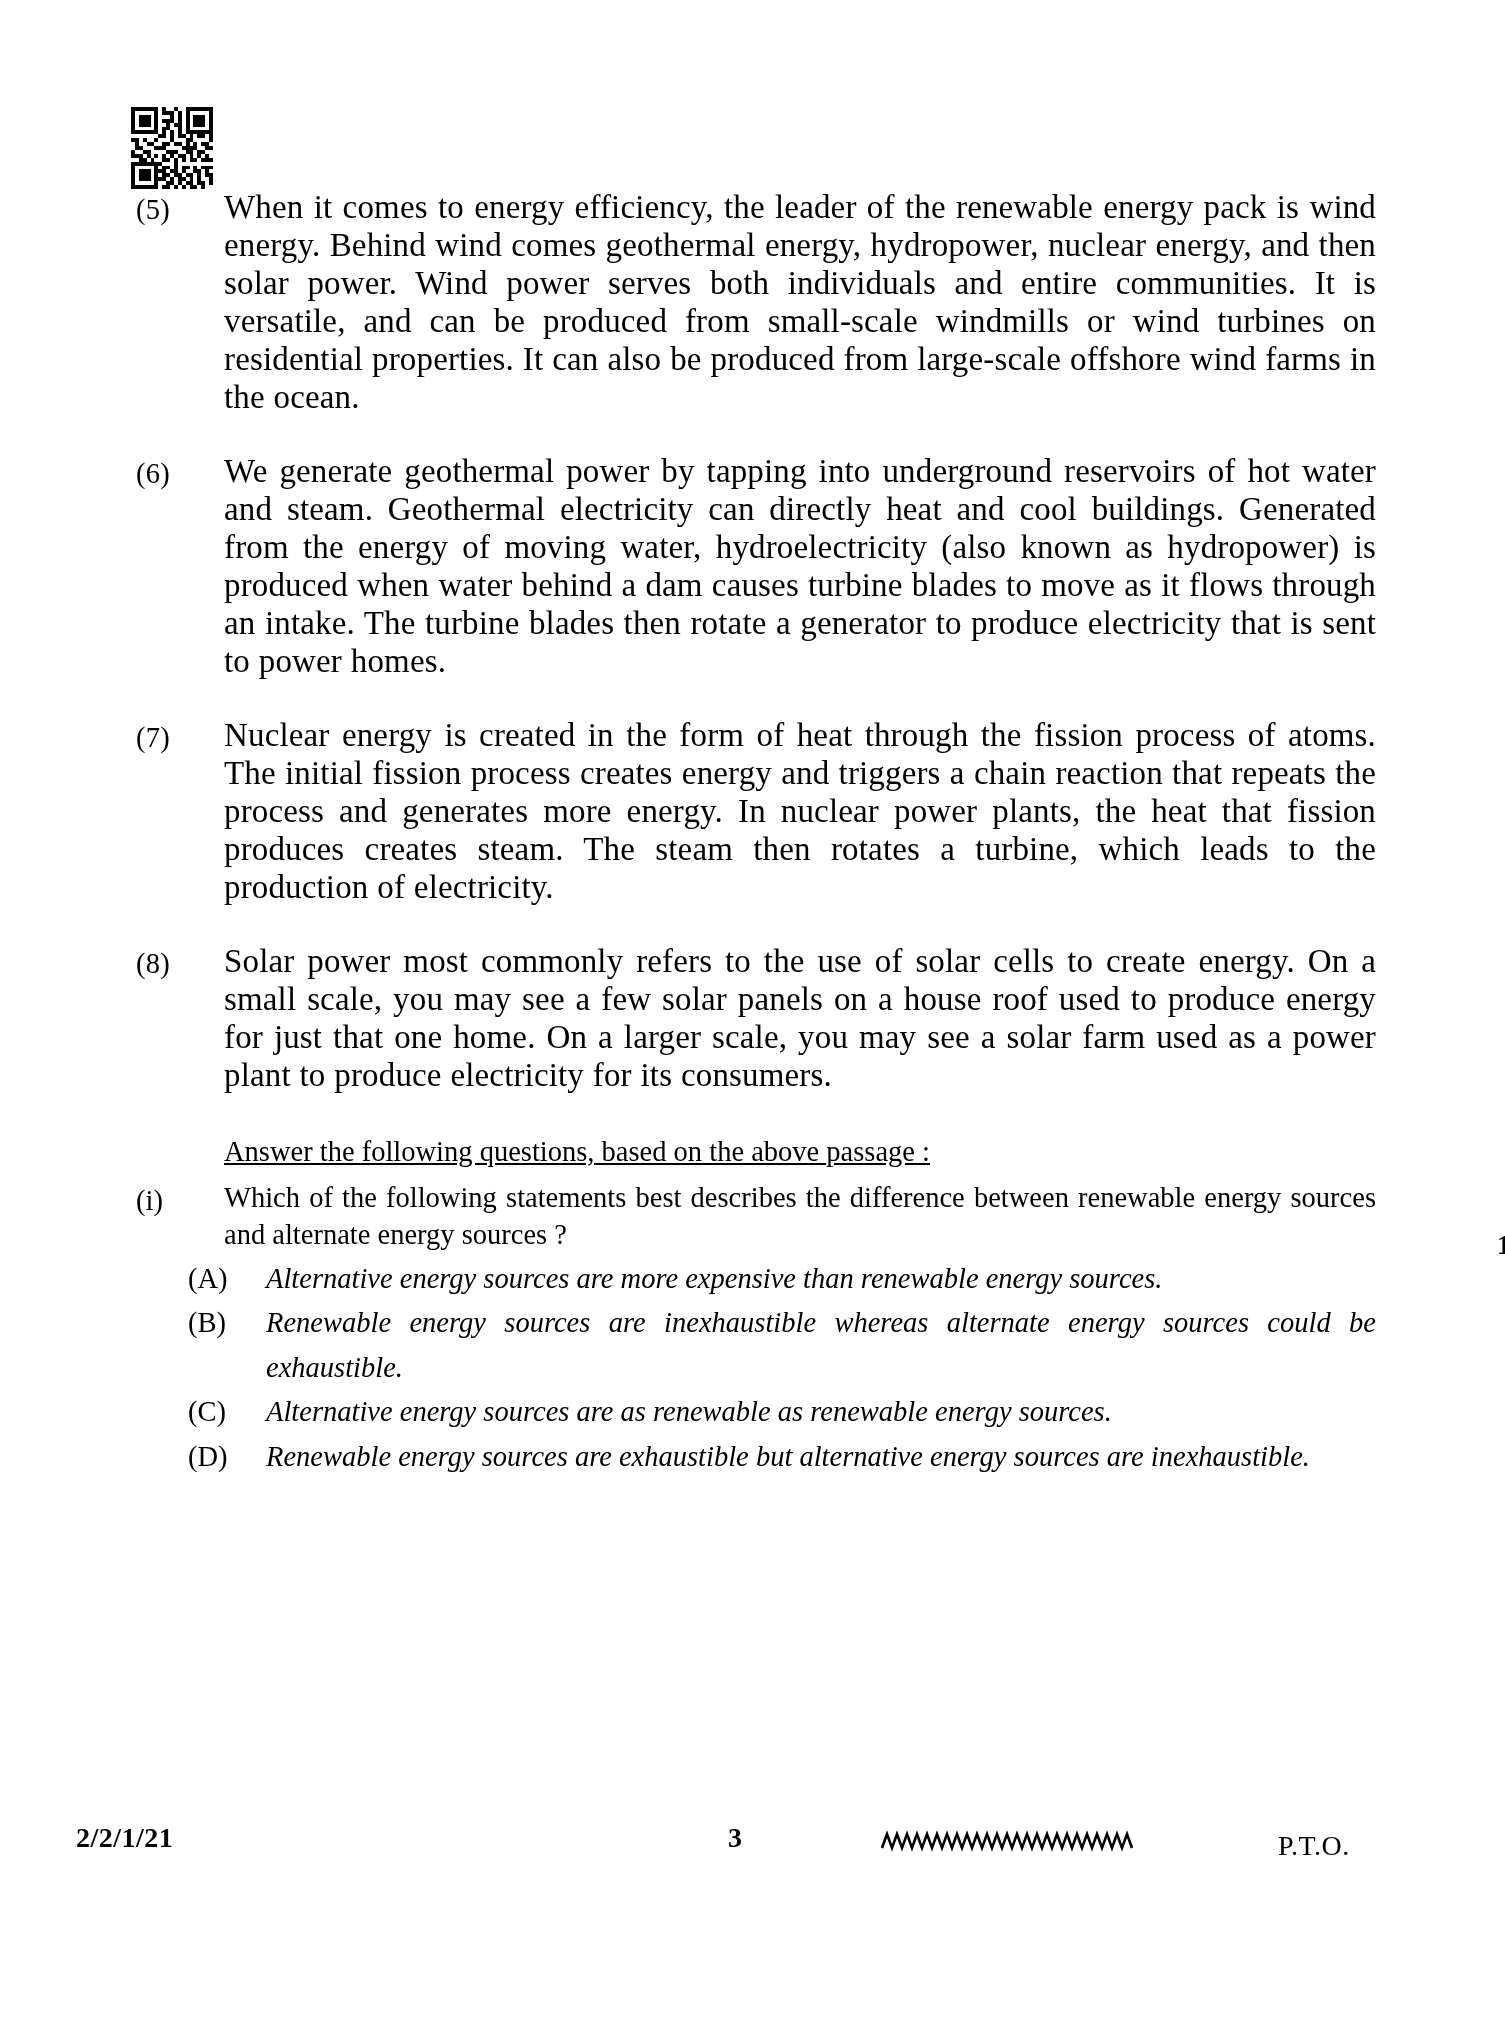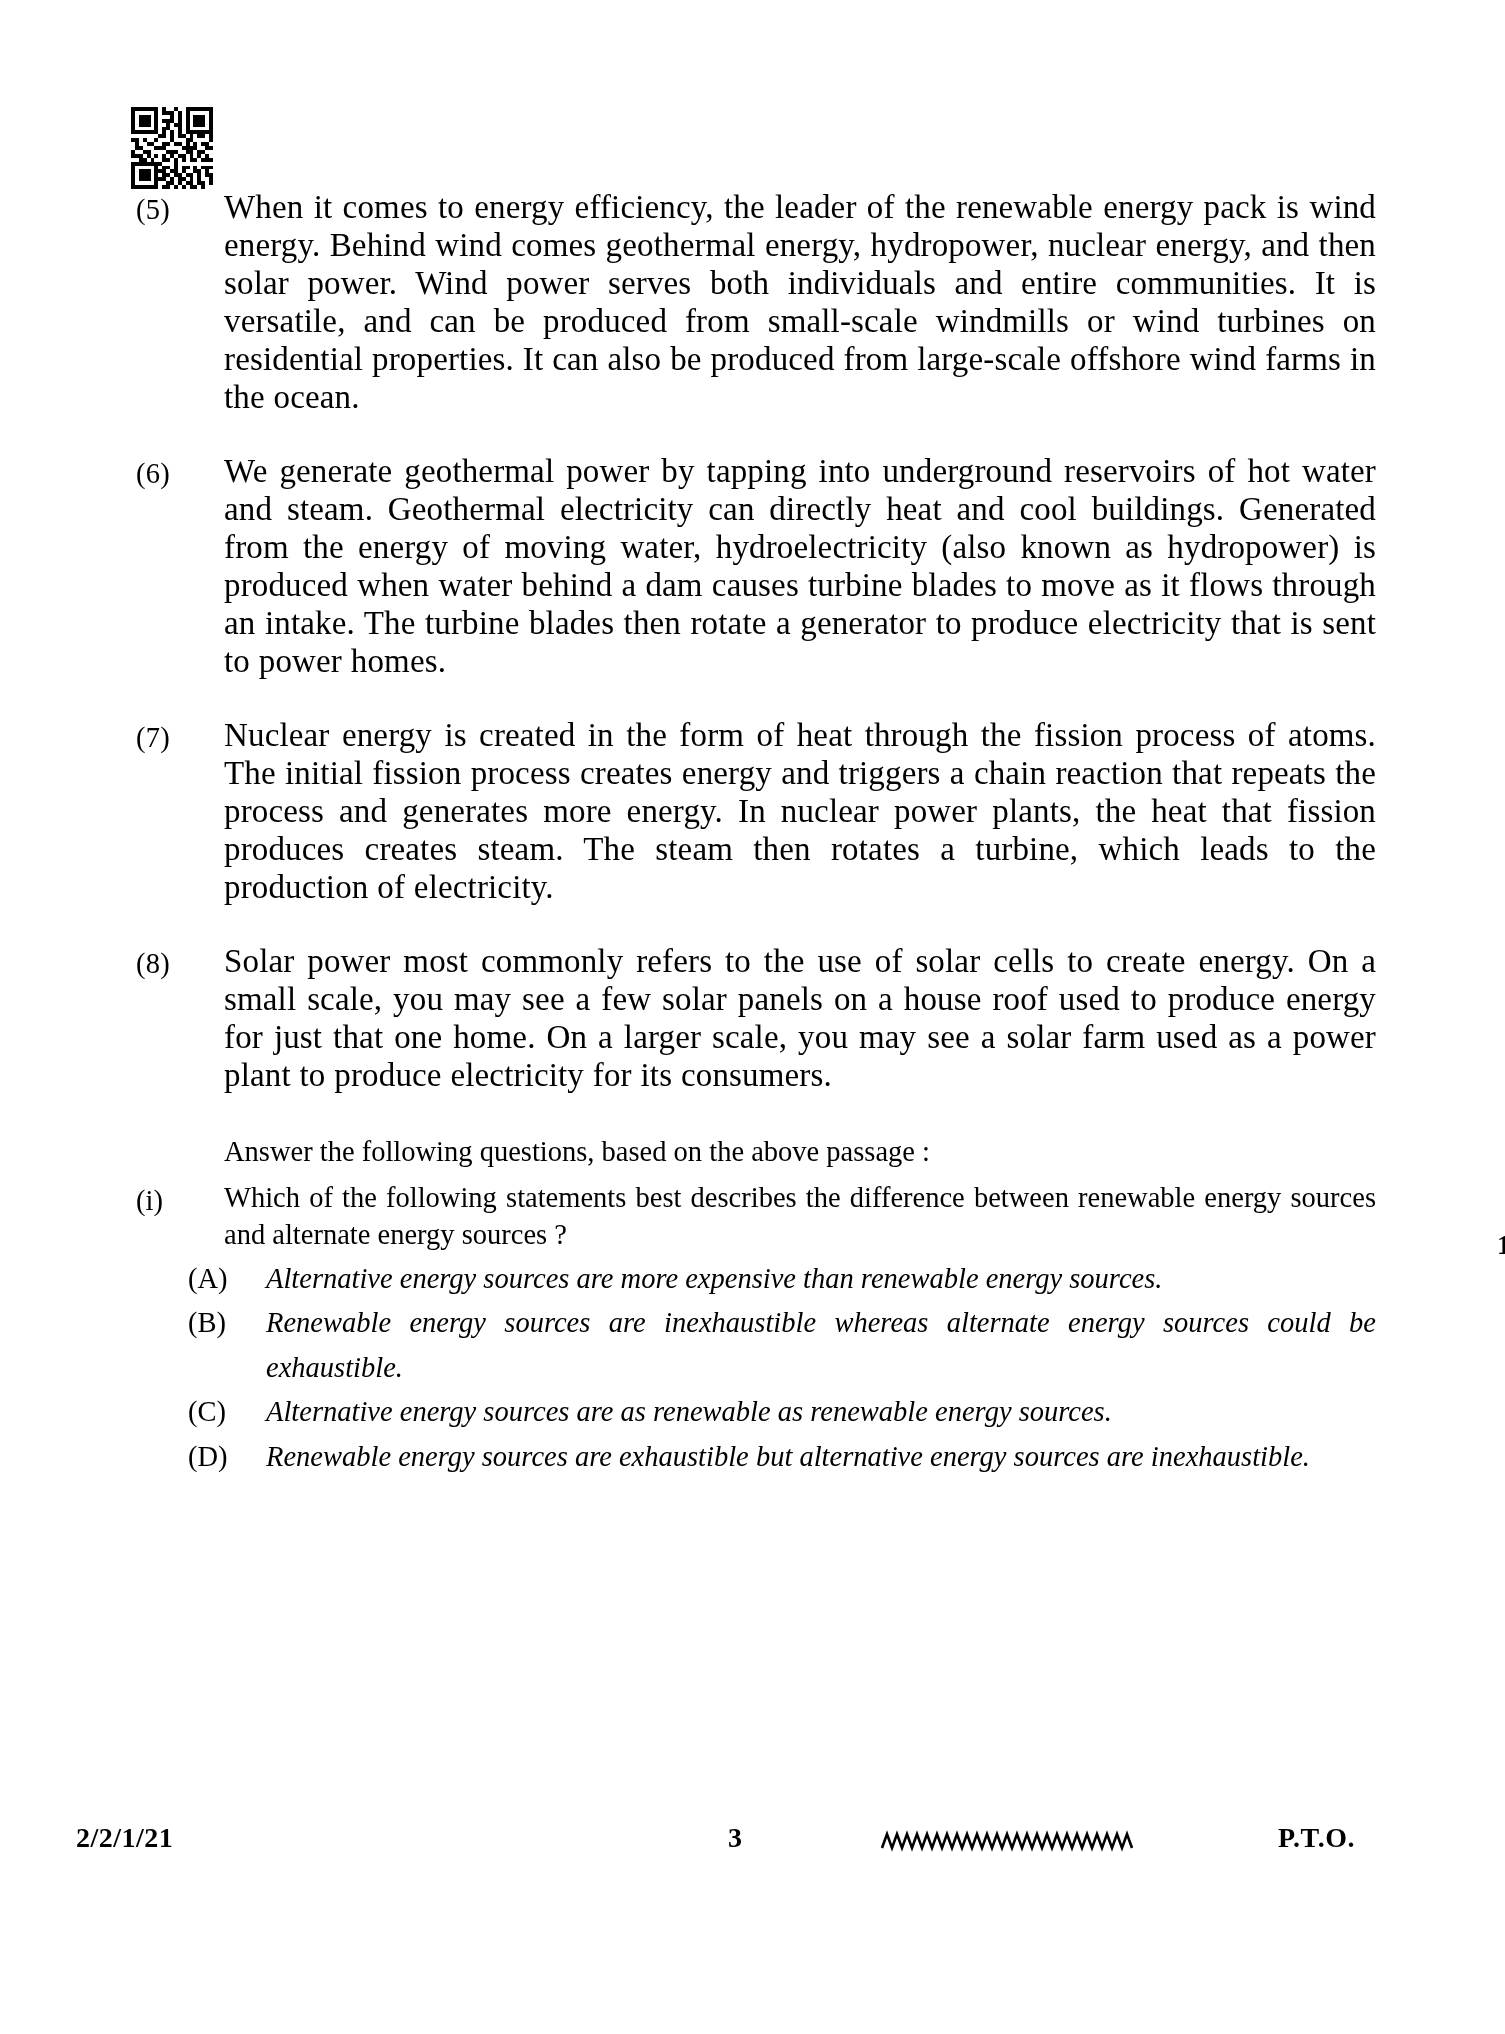--- a/index.html
+++ b/index.html
@@ -62,20 +62,21 @@
     hyphens: none;
   }
 
   
   .instruction {
     margin-left: 88px;
     font-size: 28.5px;
     line-height: 44.5px;
     margin-top: 34px;
     margin-bottom: 2px;
+    text-decoration: underline;
   }
   .question {
     display: flex;
     align-items: flex-start;
     position: relative;
     margin-top: 4px;
   }
   .q-num {
     width: 88px;
     flex: 0 0 88px;
@@ -147,23 +148,23 @@
     position: absolute;
     left: 880px;
     top: 6px;
     width: 260px;
     height: 30px;
   }
   .footer-squiggle svg { display: block; }
   .footer-pto {
     position: absolute;
     left: 1278px;
-    top: 0;
+    top: 8px;
     font-size: 28px;
-    font-weight: bold;
+    font-weight: normal;
     letter-spacing: 0.5px;
   }
 </style>
 </head>
 <body>
 
 <div class="page">
 
   <div class="qr-wrap">
     <svg viewBox="0 0 21 21" shape-rendering="crispEdges" aria-hidden="true">

